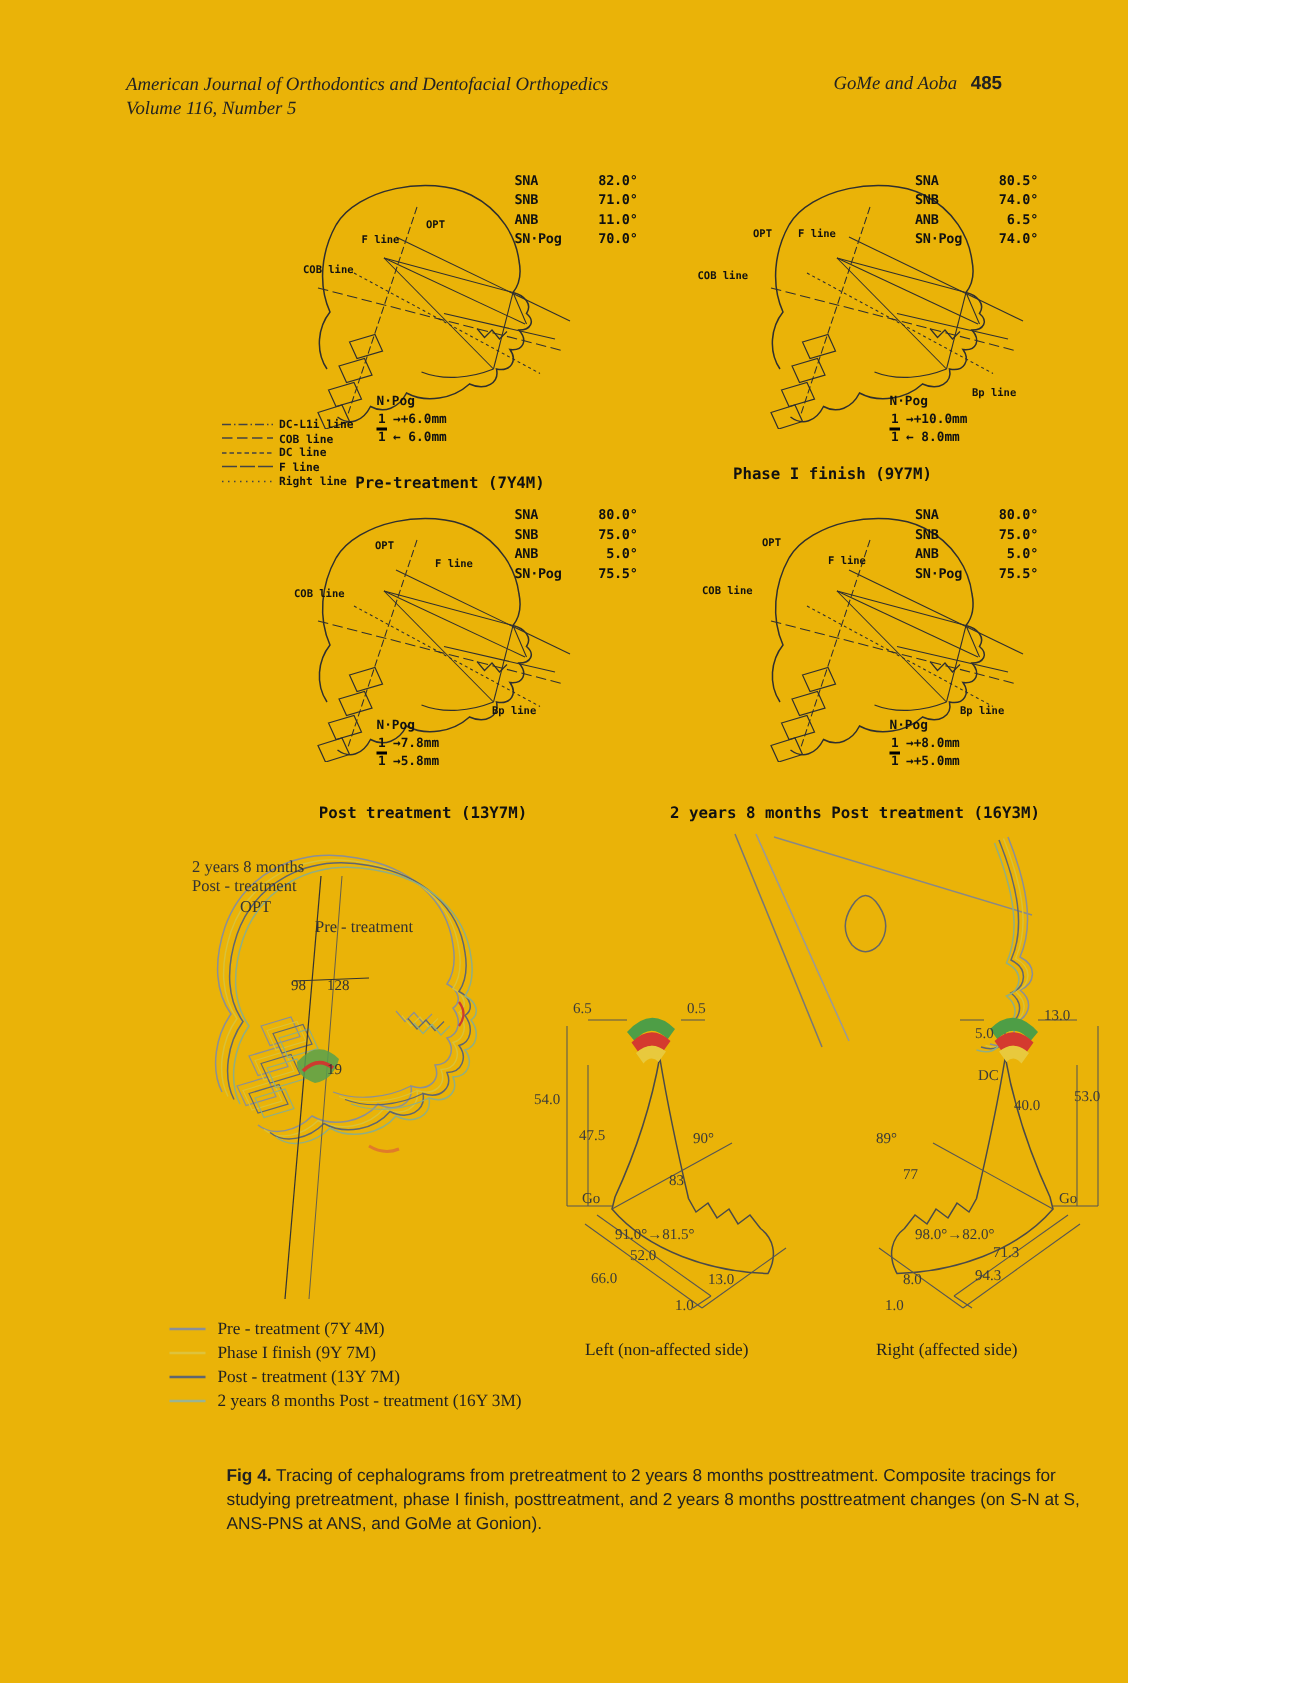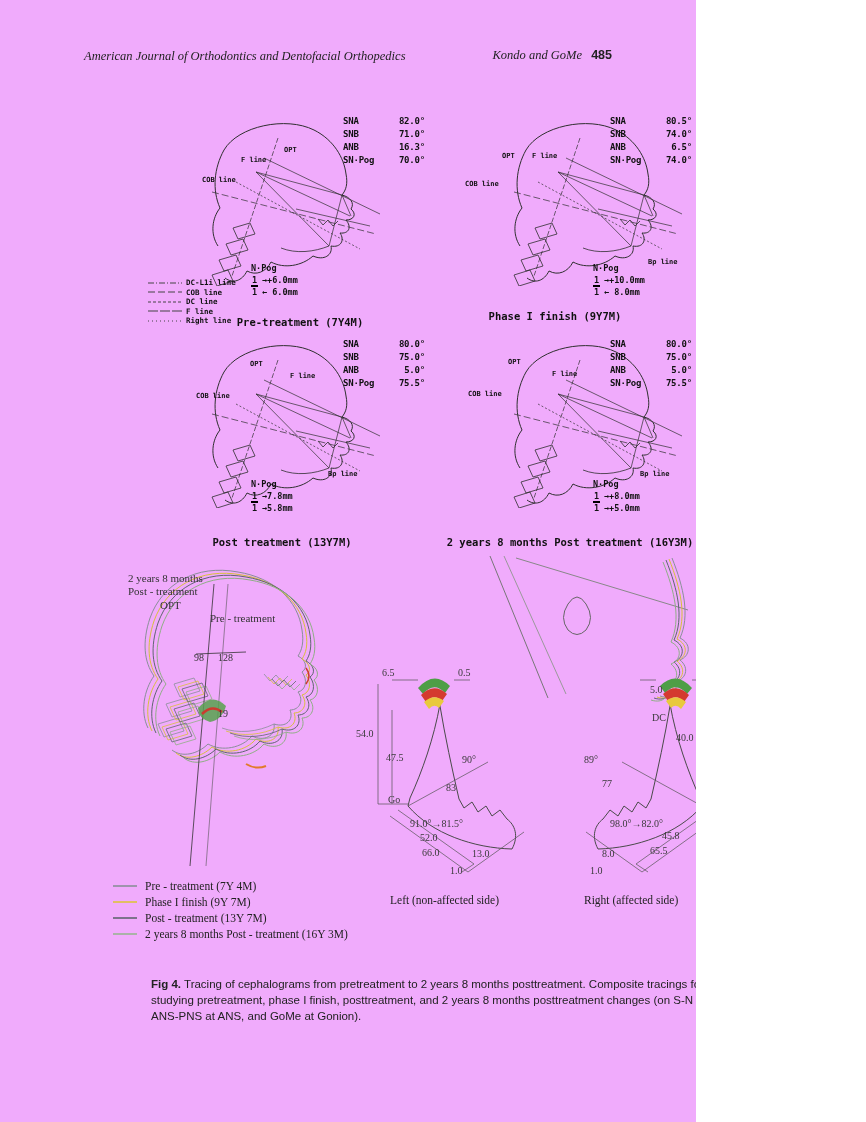--- a/index.html
+++ b/index.html
@@ -1,16 +1,16 @@
 <!DOCTYPE html>
 <html><head>
 <meta charset="utf-8">
 <style>
   html,body{margin:0;padding:0;background:#fff;}
-  .fig{position:relative;width:696px;height:1122px;background:#f0abfc;overflow:hidden;
+  .fig{position:relative;width:752px;height:1122px;background:#eab308;overflow:hidden;
        font-family:"Liberation Serif",serif;color:#1a1a1a;}
   [data-name]{box-sizing:border-box;}
 
   
   .hdr-left{position:absolute;left:84px;top:48px;font-style:italic;font-size:12.5px;line-height:16px;color:#222;}
   .hdr-right{position:absolute;right:84px;top:48px;font-size:12.5px;color:#222;white-space:nowrap;}
   .hdr-right .authors{font-style:italic;}
   .hdr-right .pagenum{font-weight:bold;margin-left:6px;font-family:"Liberation Sans",sans-serif;font-size:12.5px;text-align:right;}
 
   
@@ -125,23 +125,24 @@
           <line x1="162" y1="166" x2="106" y2="206"></line>
           <line x1="36" y1="144" x2="112" y2="198"></line>
           <line x1="100" y1="206" x2="112" y2="198"></line>
         </g>
       </g>
     </defs>
   </svg>
 
   <div class="hdr-left" data-name="journal-header">
     <div data-name="journal-title">American Journal of Orthodontics and Dentofacial Orthopedics</div>
+    <div data-name="journal-volume">Volume 116, Number 5</div>
   </div>
   <div class="hdr-right" data-name="running-head">
-    <span class="authors" data-name="running-authors">Kondo and GoMe</span>
+    <span class="authors" data-name="running-authors">GoMe and Aoba</span>
     <span class="pagenum" data-name="page-number">485</span>
   </div>
 
   <div class="panel panel1" data-name="panel-pretreatment">
     <svg class="tracing p1svg" viewBox="0 0 265 170" data-name="ceph-tracing-svg">
         <use href="#ceph"></use>
       </svg>
     <span class="figlab" style="left:184px;top:36px" data-name="opt-line-label">OPT</span>
     <span class="figlab" style="left:141px;top:46px" data-name="f-line-label">F line</span>
     <span class="figlab" style="left:102px;top:66px" data-name="cob-line-label">COB line</span>
@@ -149,21 +150,21 @@
       <div class="mrow" data-name="measurement-row">
           <span data-name="measurement-label">SNA</span>
           <span data-name="measurement-value">82.0°</span>
         </div>
       <div class="mrow" data-name="measurement-row">
           <span data-name="measurement-label">SNB</span>
           <span data-name="measurement-value">71.0°</span>
         </div>
       <div class="mrow" data-name="measurement-row">
           <span data-name="measurement-label">ANB</span>
-          <span data-name="measurement-value">16.3°</span>
+          <span data-name="measurement-value">11.0°</span>
         </div>
       <div class="mrow" data-name="measurement-row">
           <span data-name="measurement-label">SN·Pog</span>
           <span data-name="measurement-value">70.0°</span>
         </div>
     </div>
     <div class="npog p1npog" data-name="npog-block">
       <div data-name="npog-label">N·Pog</div>
       <div data-name="npog-upper-row"><span class="inc u" data-name="upper-incisor-symbol">1</span><span data-name="npog-upper-value">→+6.0mm</span></div>
       <div data-name="npog-lower-row"><span class="inc l" data-name="lower-incisor-symbol">1</span><span data-name="npog-lower-value">← 6.0mm</span></div>
@@ -347,41 +348,41 @@
       </svg>
     <span class="num" style="left:20px;top:1px" data-name="value-top1">6.5</span>
     <span class="num" style="left:96px;top:1px" data-name="value-top2">0.5</span>
     <span class="num" style="left:-6px;top:62px" data-name="value-ramus-height">54.0</span>
     <span class="num" style="left:24px;top:86px" data-name="value-inner-height">47.5</span>
     <span class="num" style="left:26px;top:128px" data-name="gonion-label">Go</span>
     <span class="num" style="left:100px;top:88px" data-name="value-angle1">90°</span>
     <span class="num" style="left:84px;top:116px" data-name="value-angle2">83</span>
     <span class="num" style="left:48px;top:152px" data-name="value-diagonal-angles">91.0°→81.5°</span>
     <span class="num" style="left:58px;top:166px" data-name="value-d1">52.0</span>
-    <span class="num" style="left:60px;top:181px" data-name="value-d2">66.0</span>
+    <span class="num" style="left:32px;top:181px" data-name="value-d2">66.0</span>
     <span class="num" style="left:110px;top:182px" data-name="value-b1">13.0</span>
     <span class="num" style="left:88px;top:199px" data-name="value-b2">1.0</span>
   </div>
   <div class="mcap mcapL" data-name="mandible-left-caption">Left (non-affected side)</div>
 
   <div class="mand mandR" data-name="mandible-right-diagram">
     <svg width="190" height="215" viewBox="0 0 190 215" data-name="mandible-right-svg">
         <use href="#mand" transform="translate(190,0) scale(-1,1)"></use>
       </svg>
     <span class="num" style="left:92px;top:18px" data-name="value-top1">5.0</span>
     <span class="num" style="left:138px;top:6px" data-name="value-top2">13.0</span>
     <span class="num" style="left:94px;top:46px" data-name="dc-label">DC</span>
     <span class="num" style="left:118px;top:66px" data-name="value-inner-height">40.0</span>
     <span class="num" style="left:158px;top:60px" data-name="value-ramus-height">53.0</span>
     <span class="num" style="left:26px;top:88px" data-name="value-angle1">89°</span>
     <span class="num" style="left:148px;top:128px" data-name="gonion-label">Go</span>
     <span class="num" style="left:44px;top:112px" data-name="value-angle2">77</span>
     <span class="num" style="left:52px;top:152px" data-name="value-diagonal-angles">98.0°→82.0°</span>
-    <span class="num" style="left:104px;top:164px" data-name="value-d1">45.8</span>
-    <span class="num" style="left:92px;top:179px" data-name="value-d2">65.5</span>
+    <span class="num" style="left:104px;top:164px" data-name="value-d1">71.3</span>
+    <span class="num" style="left:92px;top:179px" data-name="value-d2">94.3</span>
     <span class="num" style="left:44px;top:182px" data-name="value-b1">8.0</span>
     <span class="num" style="left:32px;top:199px" data-name="value-b2">1.0</span>
   </div>
   <div class="mcap mcapR" data-name="mandible-right-caption">Right (affected side)</div>
 
   <div class="slegend" data-name="series-legend">
     <div class="srow" data-name="legend-item">
       <svg width="26" height="10" data-name="legend-line-swatch">
           <line x1="1" y1="5" x2="25" y2="5" stroke-width="1.6" stroke="#8a8f98"></line>
         </svg>

